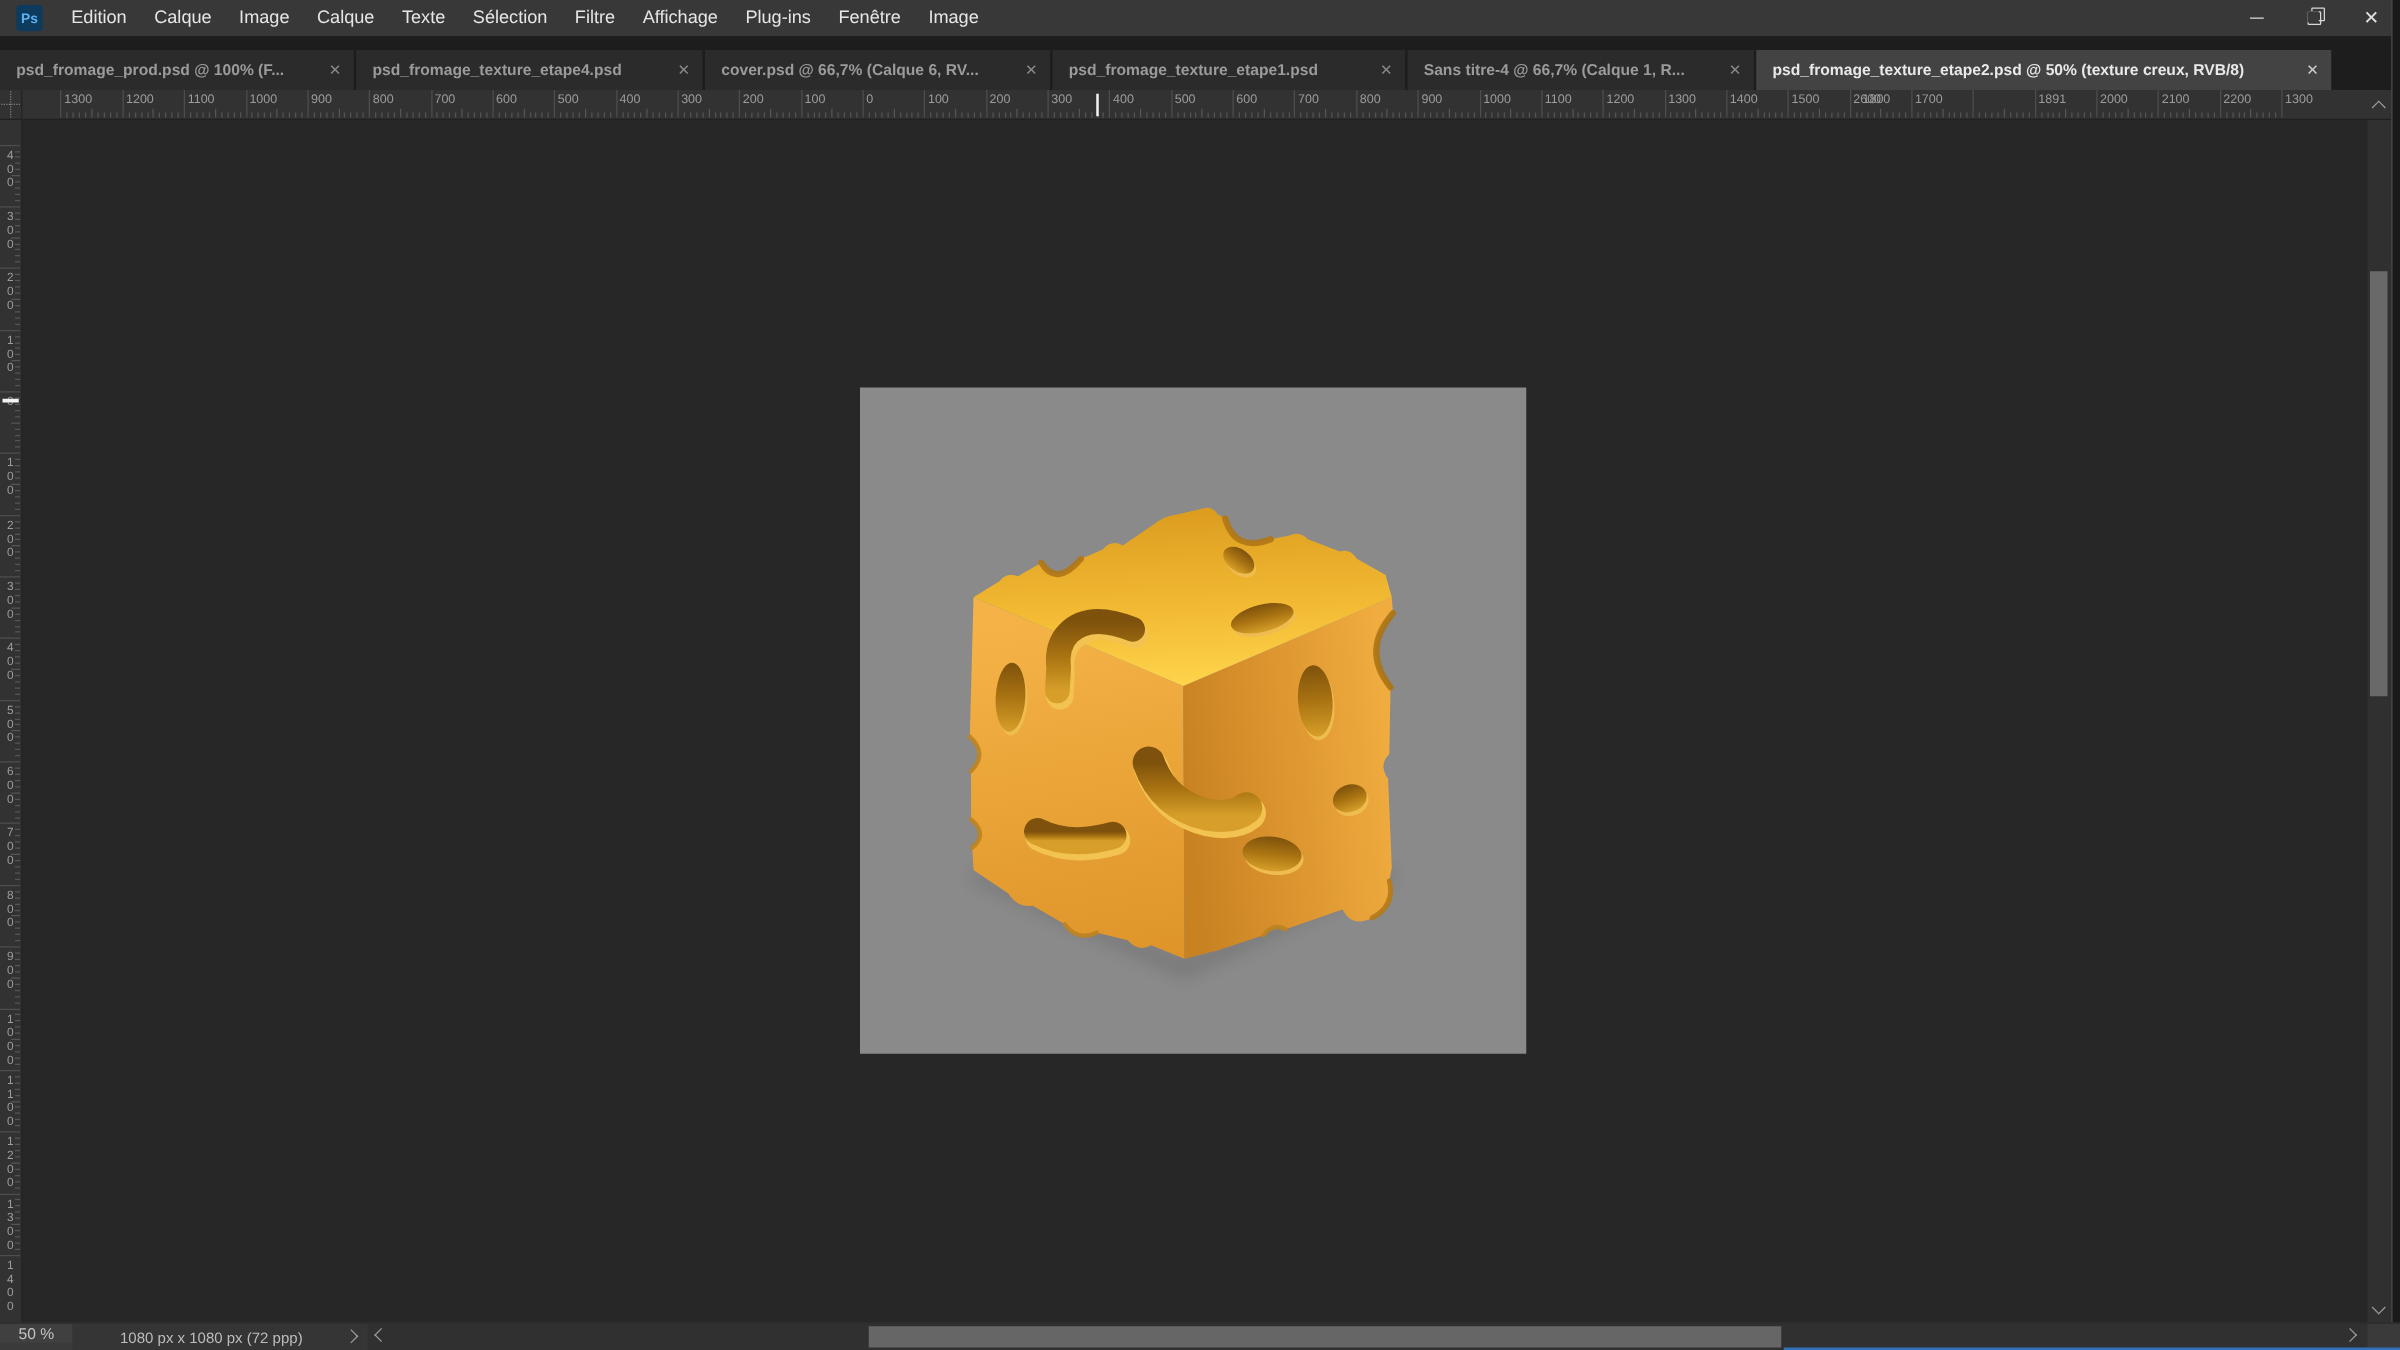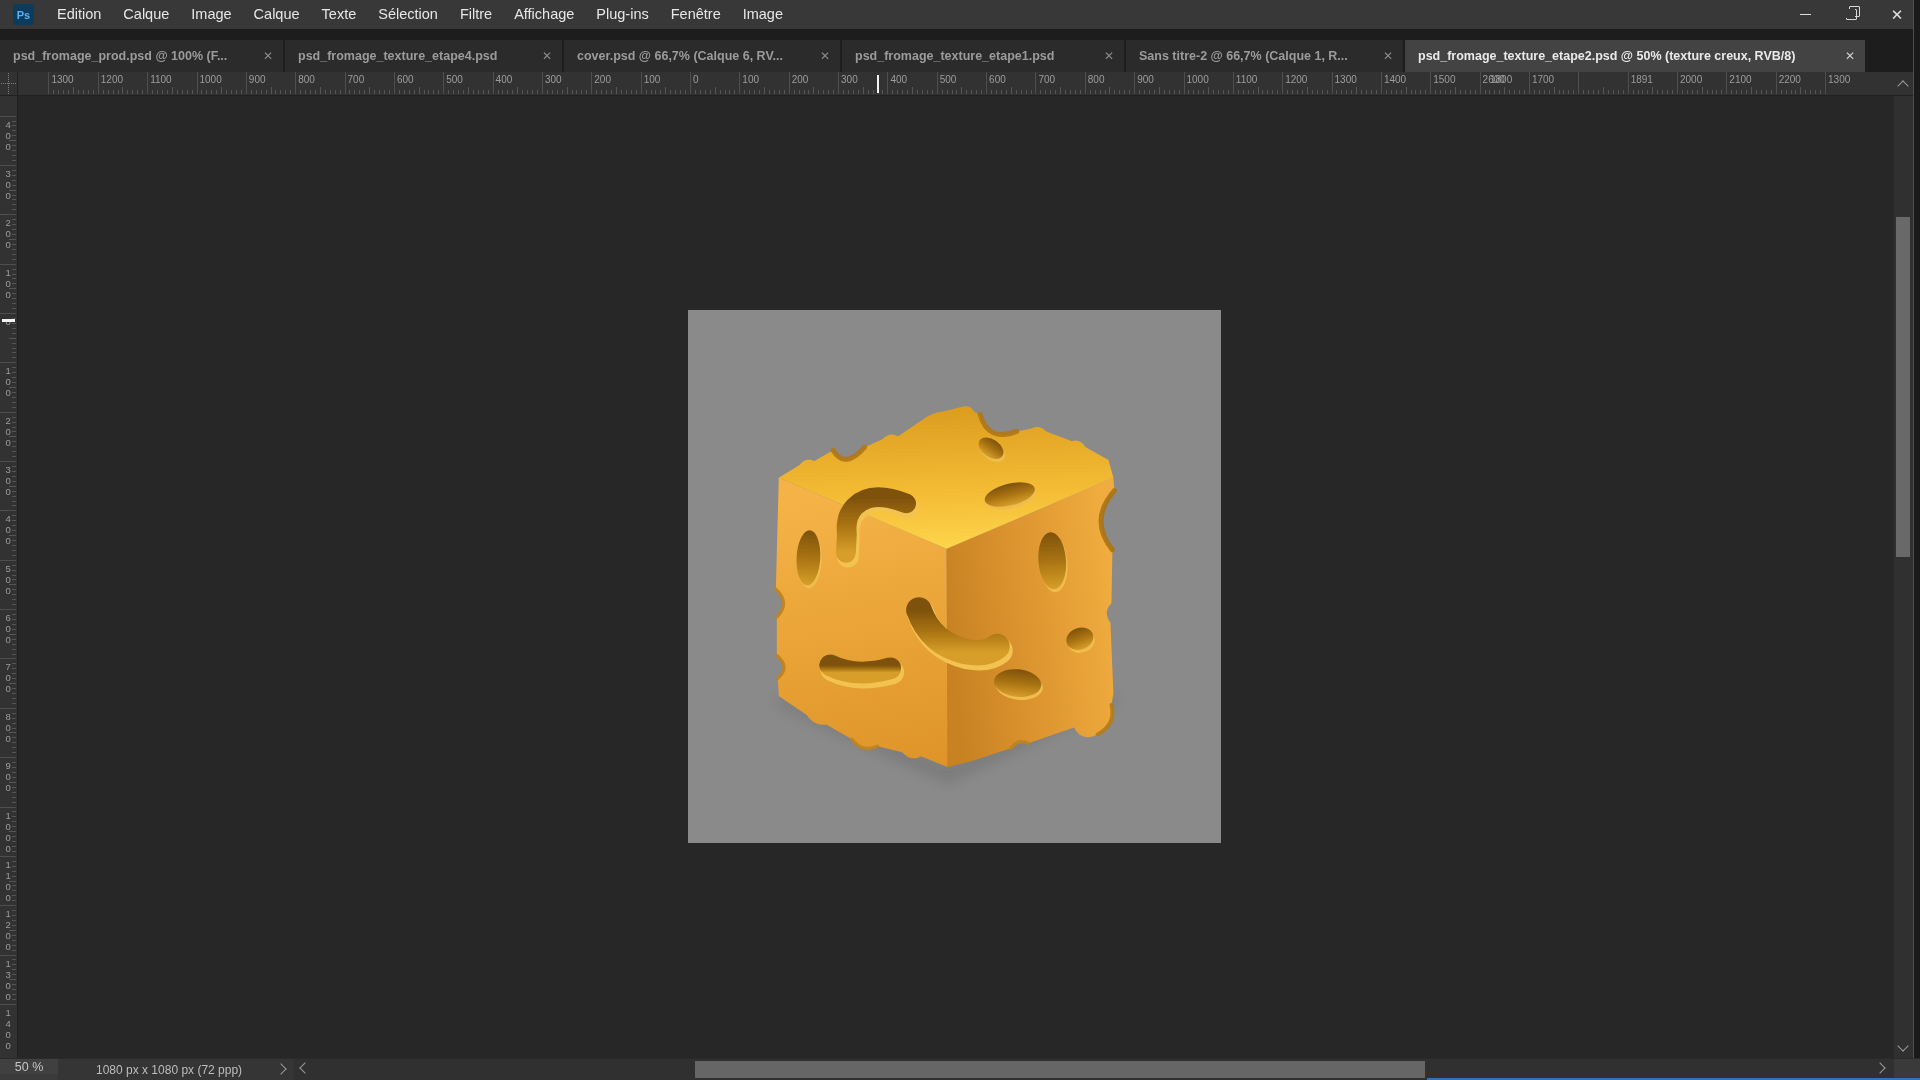--- a/index.html
+++ b/index.html
@@ -120,21 +120,21 @@
     </div>
     <div class="tab" style="width: 276px;">
       <span class="tab-label">cover.psd @ 66,7% (Calque 6, RV...</span>
       <span class="tab-close">✕</span>
     </div>
     <div class="tab" style="width: 282px;">
       <span class="tab-label">psd_fromage_texture_etape1.psd</span>
       <span class="tab-close">✕</span>
     </div>
     <div class="tab" style="width: 277px;">
-      <span class="tab-label">Sans titre-2 @ 66,7% (Calque 1, R...</span>
+      <span class="tab-label">Sans titre-4 @ 66,7% (Calque 1, R...</span>
       <span class="tab-close">✕</span>
     </div>
     <div class="tab active" style="width: 460px;">
       <span class="tab-label">psd_fromage_texture_etape2.psd @ 50% (texture creux, RVB/8)</span>
       <span class="tab-close">✕</span>
     </div>
   </div>
 
 <div class="ruler-corner">
   <div class="corner-dot-h"></div>

